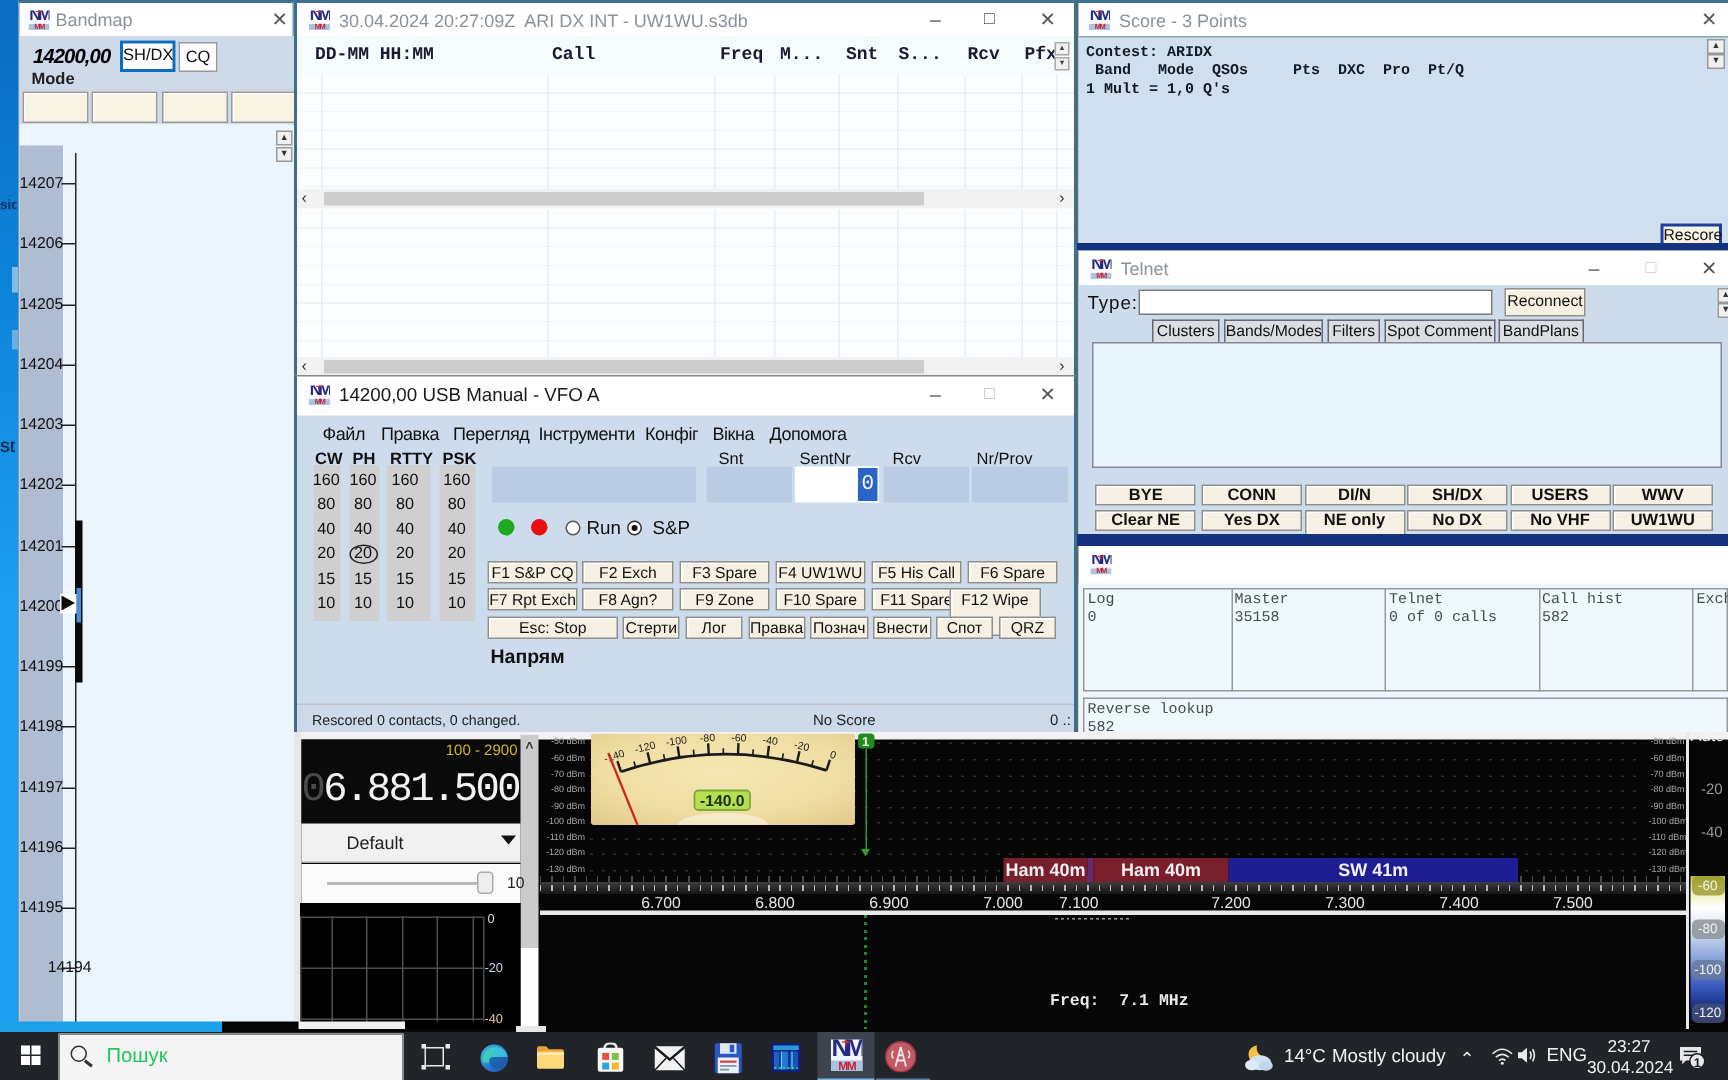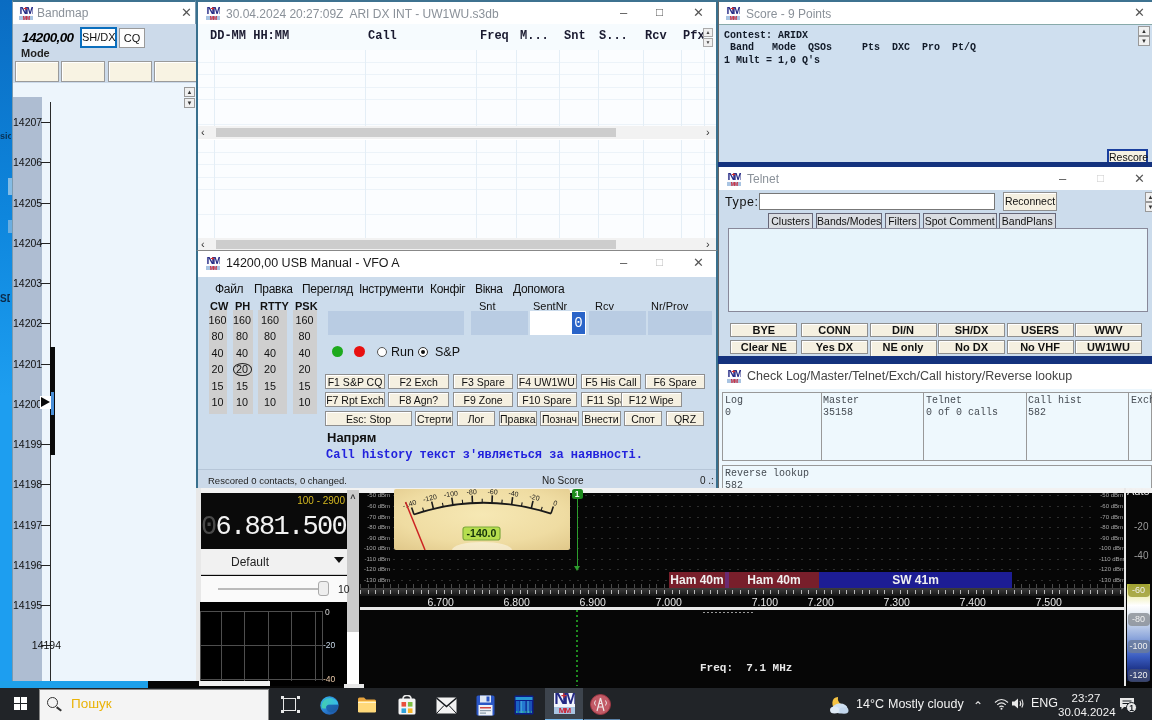--- a/index.html
+++ b/index.html
@@ -197,44 +197,43 @@
 <div class="crm" style="left:190.4px;top:123px;width:60.5px;height:15px;font-size:10.5px;line-height:14px">F2 Exch</div>
 <div class="crm" style="left:254.9px;top:123px;width:60.5px;height:15px;font-size:10.5px;line-height:14px">F3 Spare</div>
 <div class="crm" style="left:318.6px;top:123px;width:60.5px;height:15px;font-size:10.5px;line-height:14px">F4 UW1WU</div>
 <div class="crm" style="left:382.7px;top:123px;width:60.5px;height:15px;font-size:10.5px;line-height:14px">F5 His Call</div>
 <div class="crm" style="left:446.8px;top:123px;width:60.5px;height:15px;font-size:10.5px;line-height:14px">F6 Spare</div>
 <div class="crm" style="left:126.8px;top:141.4px;width:60.5px;height:15px;font-size:10.5px;line-height:14px">F7 Rpt Exch</div>
 <div class="crm" style="left:190.4px;top:141.4px;width:60.5px;height:15px;font-size:10.5px;line-height:14px">F8 Agn?</div>
 <div class="crm" style="left:254.9px;top:141.4px;width:60.5px;height:15px;font-size:10.5px;line-height:14px">F9 Zone</div>
 <div class="crm" style="left:318.6px;top:141.4px;width:60.5px;height:15px;font-size:10.5px;line-height:14px">F10 Spare</div>
 <div class="crm" style="left:382.7px;top:141.4px;width:60.5px;height:15px;font-size:10.5px;line-height:14px">F11 Spare</div>
-<div class="crm" style="left:423px;top:141.4px;width:60.5px;height:15px;font-size:10.5px;line-height:14px">F12 Wipe</div>
+<div class="crm" style="left:435px;top:141.4px;width:60.5px;height:32px;font-size:10.5px;line-height:14px">F12 Wipe</div>
 <div class="crm" style="left:126.8px;top:159.9px;width:87.5px;height:15px;font-size:10.5px;line-height:14px">Esc: Stop</div>
 <div class="crm" style="left:217px;top:159.9px;width:38.4px;height:15px;font-size:10.5px;line-height:14px">Стерти</div>
 <div class="crm" style="left:258.6px;top:159.9px;width:38.8px;height:15px;font-size:10.5px;line-height:14px">Лог</div>
 <div class="crm" style="left:300.6px;top:159.9px;width:38.3px;height:15px;font-size:10.5px;line-height:14px">Правка</div>
 <div class="crm" style="left:342.1px;top:159.9px;width:38.8px;height:15px;font-size:10.5px;line-height:14px">Познач</div>
 <div class="crm" style="left:384px;top:159.9px;width:38.9px;height:15px;font-size:10.5px;line-height:14px">Внести</div>
 <div class="crm" style="left:425.6px;top:159.9px;width:38.8px;height:15px;font-size:10.5px;line-height:14px">Спот</div>
 <div class="crm" style="left:467.6px;top:159.9px;width:38.8px;height:15px;font-size:10.5px;line-height:14px">QRZ</div>
 <div class="abs" style="left:129px;top:179px;font-size:13px;font-weight:bold;color:#111">Напрям</div>
-<div class="abs mono" style="left:128px;top:197px;font-size:12px;color:#2222dd;font-weight:bold;white-space:pre">Call history текст з'являється за наявності.</div>
 <div class="abs" style="left:0;top:218px;width:518px;height:20px;background:#cbd9e9;border-top:1px solid #b6c6d8"></div>
 <div class="abs" style="left:10px;top:224px;font-size:9.5px;color:#222">Rescored 0 contacts, 0 changed.</div>
 <div class="abs" style="left:344px;top:224px;font-size:10px;color:#222">No Score</div>
 <div class="abs" style="left:502px;top:224px;font-size:10px;color:#222">0 .:</div>
 <div class="abs" style="left:0;top:237.5px;width:518px;height:1px;background:#8aa0b8"></div>
 </div>
 <div class="win" id="score" style="left:718px;top:0;width:434px;height:163px;border-top:2.5px solid #3e7290;border-left:1px solid #666">
 <div class="nm" style="left:7px;top:5px">
       <span class="nmp">+</span>
       <span class="nmt">NM</span>
       <span class="nmb">MM</span>
     </div>
-<div class="abs ttxt" style="left:27px;top:5px">Score - 9 Points</div>
+<div class="abs ttxt" style="left:27px;top:5px">Score - 3 Points</div>
 <div class="wbtn" style="left:415px;top:3px">✕</div>
 <div class="abs" style="left:0;top:22px;width:433px;height:141px;background:#cfdfef;border-top:1px solid #8aa">
 <div class="abs mono" style="left:5px;top:5px;font-size:10px;font-weight:bold;color:#111a28;white-space:pre;line-height:12.3px">Contest: ARIDX
  Band   Mode  QSOs     Pts  DXC  Pro  Pt/Q
 1 Mult = 1,0 Q's</div>
 </div>
 <div class="abs" style="left:419px;top:24px;width:12px;height:10px;background:#f0f0f0;border:1px solid #999;font-size:6px;text-align:center;line-height:8px;color:#333">▲</div>
 <div class="abs" style="left:419px;top:34px;width:12px;height:10px;background:#f0f0f0;border:1px solid #999;font-size:6px;text-align:center;line-height:8px;color:#333">▼</div>
 <div class="abs" style="left:388px;top:147px;width:41px;height:16px;background:#f5f1e3;border:2px solid #1a3f9e;font-size:10.5px;text-align:center;line-height:12px;color:#111">Rescore</div>
 </div>
@@ -274,21 +273,20 @@
 <div class="crm" style="left:287.5px;top:172.6px;width:67px;height:14.5px;font-size:11px;line-height:13px;font-weight:bold">No VHF</div>
 <div class="crm" style="left:356px;top:172.6px;width:67px;height:14.5px;font-size:11px;line-height:13px;font-weight:bold">UW1WU</div>
 </div>
 <div class="abs" style="left:718px;top:356px;width:434px;height:8px;background:#14327e"></div>
 <div class="win" id="check" style="left:718px;top:364px;width:434px;height:124px;border-left:1px solid #666">
 <div class="nm" style="left:8px;top:6px">
       <span class="nmp">+</span>
       <span class="nmt">NM</span>
       <span class="nmb">MM</span>
     </div>
-<div class="abs" style="left:28px;top:5px;font-size:12.5px;color:#444;white-space:nowrap">Check Log/Master/Telnet/Exch/Call history/Reverse lookup</div>
 <div class="abs" style="left:0;top:25px;width:433px;height:99px;background:#edf7fd"></div>
 <div class="abs" style="left:3px;top:28px;width:430px;height:69px;background:#eef8fd;border:1px solid #999"></div>
 <div class="abs" style="left:101.6px;top:28px;width:1px;height:69px;background:#999"></div>
 <div class="abs" style="left:204.3px;top:28px;width:1px;height:69px;background:#999"></div>
 <div class="abs" style="left:306.6px;top:28px;width:1px;height:69px;background:#999"></div>
 <div class="abs" style="left:409.3px;top:28px;width:1px;height:69px;background:#999"></div>
 <div class="abs mono" style="left:6px;top:31px;font-size:10px;color:#454b52;white-space:pre;line-height:12px">Log
 0</div>
 <div class="abs mono" style="left:104px;top:31px;font-size:10px;color:#454b52;white-space:pre;line-height:12px">Master
 35158</div>
@@ -404,21 +402,21 @@
 <div class="abs" style="left:473px;top:84px;width:56px;height:16px;background:#781f2b;color:#f0f0f0;font-size:12px;font-weight:bold;text-align:center;line-height:16px;white-space:nowrap;overflow:hidden">Ham 40m</div>
 <div class="abs" style="left:529px;top:84px;width:4px;height:16px;background:#6a2a72"></div>
 <div class="abs" style="left:533px;top:84px;width:90px;height:16px;background:#781f2b;color:#f0f0f0;font-size:12px;font-weight:bold;text-align:center;line-height:16px">Ham 40m</div>
 <div class="abs" style="left:623px;top:84px;width:193px;height:16px;background:#1d1d94;color:#f0f0f0;font-size:12px;font-weight:bold;text-align:center;line-height:16px">SW 41m</div>
 <div class="abs" style="left:164px;top:100px;width:764px;height:8px;background:linear-gradient(180deg,#3e3e3e,#141414)"></div>
 <div class="abs" style="left:164px;top:102px;width:764px;height:4px;background-image:repeating-linear-gradient(90deg,#b8b8b8 0 1px,transparent 1px 7.6px)"></div>
 <div class="abs" style="left:224.7px;top:108px;width:40px;text-align:center;font-size:10.5px;color:#e8e8e8">6.700</div>
 <div class="abs" style="left:300.7px;top:108px;width:40px;text-align:center;font-size:10.5px;color:#e8e8e8">6.800</div>
 <div class="abs" style="left:376.7px;top:108px;width:40px;text-align:center;font-size:10.5px;color:#e8e8e8">6.900</div>
 <div class="abs" style="left:452.7px;top:108px;width:40px;text-align:center;font-size:10.5px;color:#e8e8e8">7.000</div>
-<div class="abs" style="left:542px;top:108px;width:40px;text-align:right;font-size:10.5px;color:#e8e8e8">7.100</div>
+<div class="abs" style="left:510px;top:108px;width:40px;text-align:left;font-size:10.5px;color:#e8e8e8">7.100</div>
 <div class="abs" style="left:604.7px;top:108px;width:40px;text-align:center;font-size:10.5px;color:#e8e8e8">7.200</div>
 <div class="abs" style="left:680.7px;top:108px;width:40px;text-align:center;font-size:10.5px;color:#e8e8e8">7.300</div>
 <div class="abs" style="left:756.7px;top:108px;width:40px;text-align:center;font-size:10.5px;color:#e8e8e8">7.400</div>
 <div class="abs" style="left:832.7px;top:108px;width:40px;text-align:center;font-size:10.5px;color:#e8e8e8">7.500</div>
 <div class="abs" style="left:164px;top:119px;width:764px;height:2.5px;background:#e8e8e8"></div>
 <div class="abs" style="left:380px;top:122px;width:1.5px;height:76px;background-image:repeating-linear-gradient(180deg,#1f8a1f 0 2px,transparent 2px 5px)"></div>
 <div class="abs" style="left:507px;top:124px;width:50px;height:1px;background-image:repeating-linear-gradient(90deg,#999 0 2px,transparent 2px 4px)"></div>
 <div class="abs mono" style="left:504px;top:174px;font-size:11px;font-weight:bold;color:#e8e8e8;white-space:pre">Freq:  7.1 MHz</div>
 <div class="abs" style="left:928px;top:0;width:1.5px;height:198px;background:#e8e8e8"></div>
 <div class="abs" style="left:931px;top:-3px;font-size:11px;color:#f0f0f0">Auto</div>
@@ -438,21 +436,21 @@
 <div class="abs" id="taskbar" style="left:0;top:687.5px;width:1152px;height:32.5px;background:#212428">
 <div class="abs" style="left:14px;top:9px;width:13px;height:13px">
 <div class="abs" style="left:0;top:0;width:6px;height:6px;background:#fff"></div>
 <div class="abs" style="left:7px;top:0;width:6px;height:6px;background:#fff"></div>
 <div class="abs" style="left:0;top:7px;width:6px;height:6px;background:#fff"></div>
 <div class="abs" style="left:7px;top:7px;width:6px;height:6px;background:#fff"></div>
     </div>
 <div class="abs" style="left:38.5px;top:1.5px;width:230px;height:32px;background:#f4f4f4;border:1px solid #888"></div>
 <div class="abs" style="left:47px;top:9px;width:11px;height:11px;border:1.8px solid #333;border-radius:50%"></div>
 <div class="abs" style="left:56px;top:20px;width:6px;height:1.8px;background:#333;transform:rotate(38deg)"></div>
-<div class="abs" style="left:71px;top:8px;font-size:13.5px;color:#eab308">Пошук</div>
+<div class="abs" style="left:71px;top:8px;font-size:13.5px;color:#22c55e">Пошук</div>
 <div class="abs" style="left:283px;top:10px;width:13px;height:13px;border:1.5px solid #e8e8e8"></div>
 <div class="abs" style="left:281px;top:8px;width:3px;height:3px;background:#e8e8e8"></div>
 <div class="abs" style="left:297px;top:8px;width:3px;height:3px;background:#e8e8e8"></div>
 <div class="abs" style="left:281px;top:22px;width:3px;height:3px;background:#e8e8e8"></div>
 <div class="abs" style="left:297px;top:22px;width:3px;height:3px;background:#e8e8e8"></div>
 <svg class="abs" style="left:319px;top:7px" width="21" height="21" viewBox="0 0 24 24">
 <defs>
         <linearGradient id="eg1" x1="0" y1="0" x2="1" y2="1">
           <stop offset="0" stop-color="#35c1f1"></stop>
           <stop offset="0.5" stop-color="#2a7fd4"></stop>

